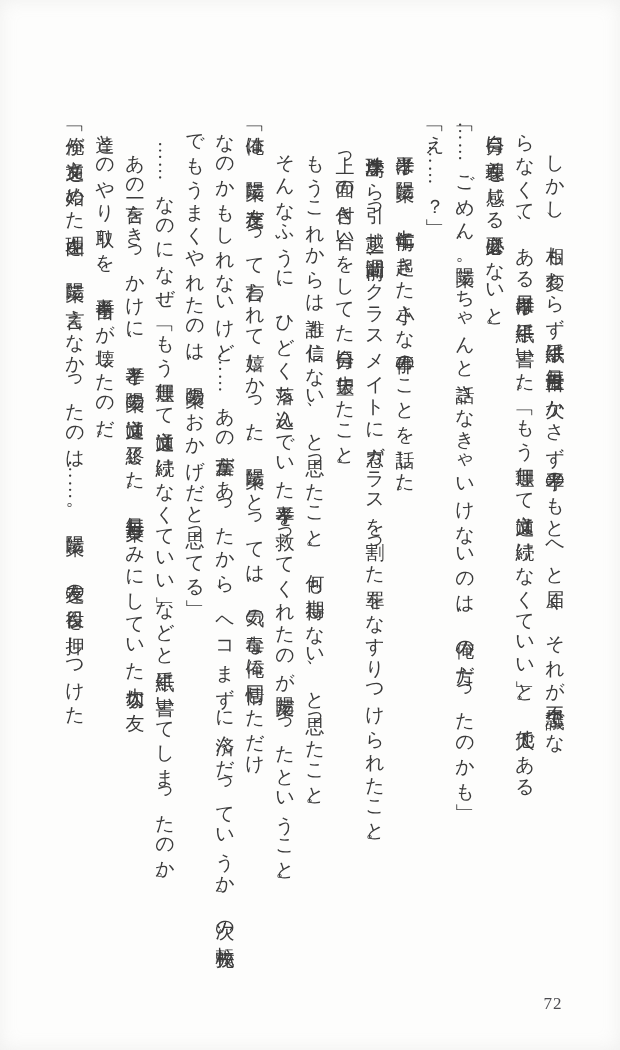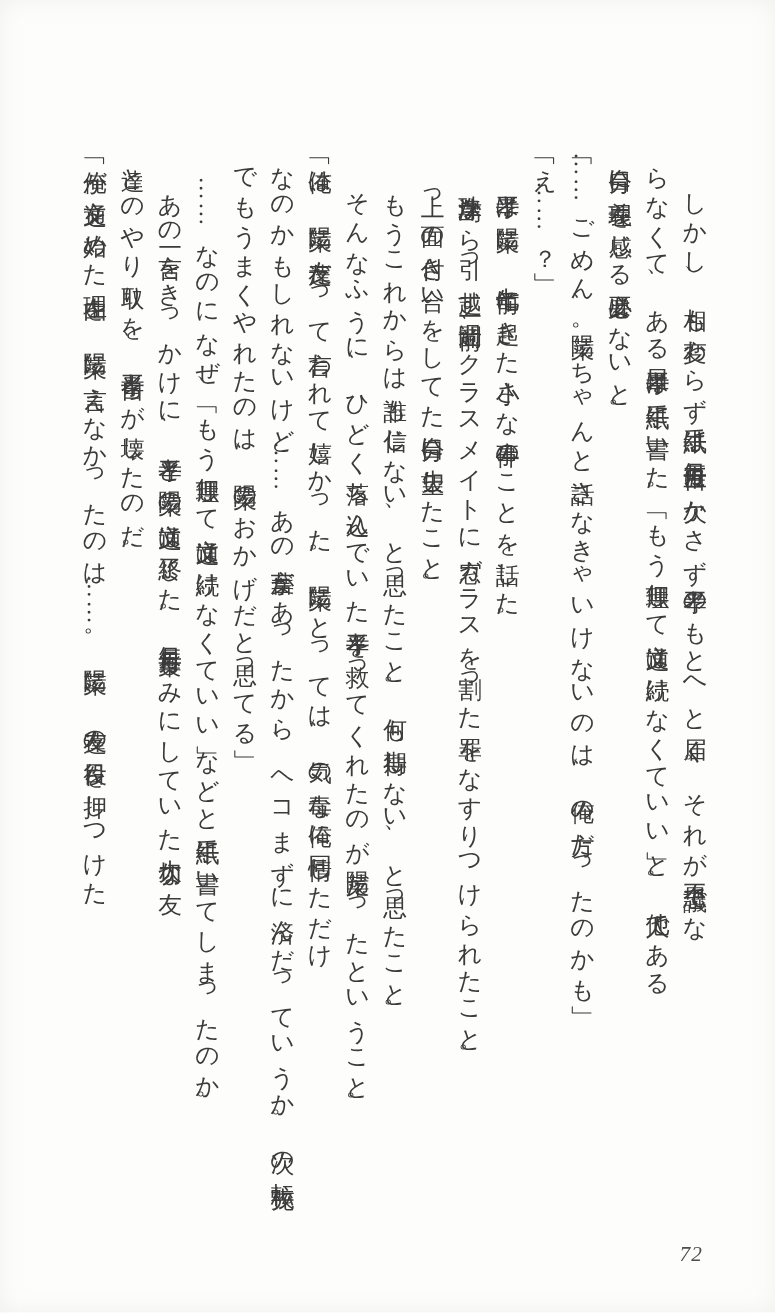--- a/index.html
+++ b/index.html
@@ -39,21 +39,20 @@
   .line.indent {
     text-indent: 21px;
   }
   .page-number {
     position: absolute;
     top: 994px;
     left: 528px;
     width: 50px;
     text-align: center;
     font-size: 17px;
-    font-style: italic;
     color: #4c4c50;
     letter-spacing: 1px;
   }
 </style>
 </head>
 <body>
 
 <div class="page">
 
   <div class="text-block">

